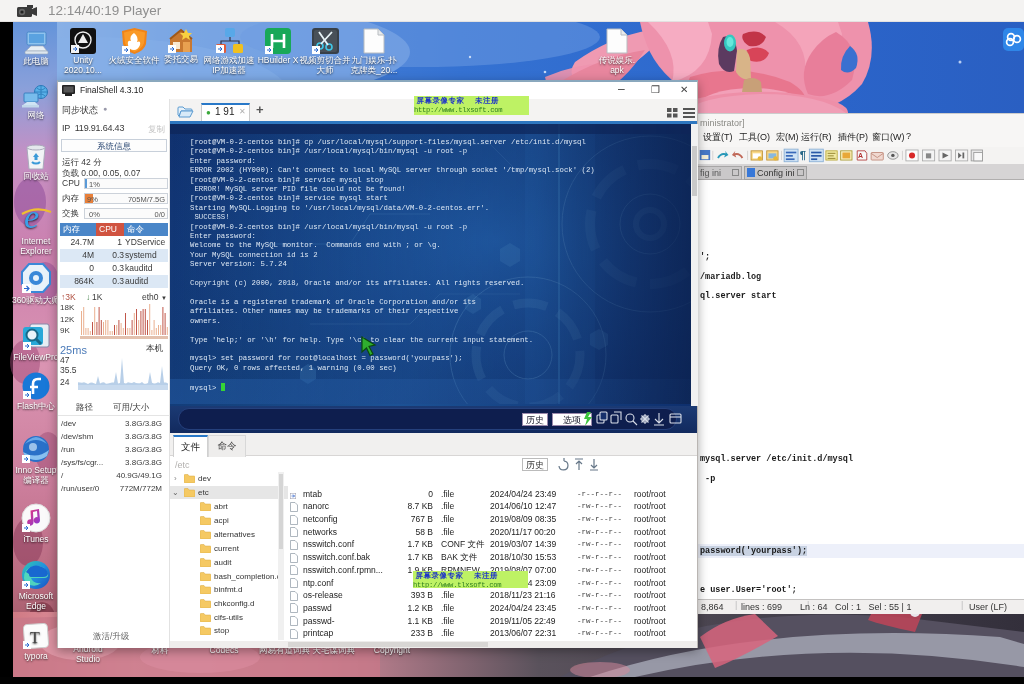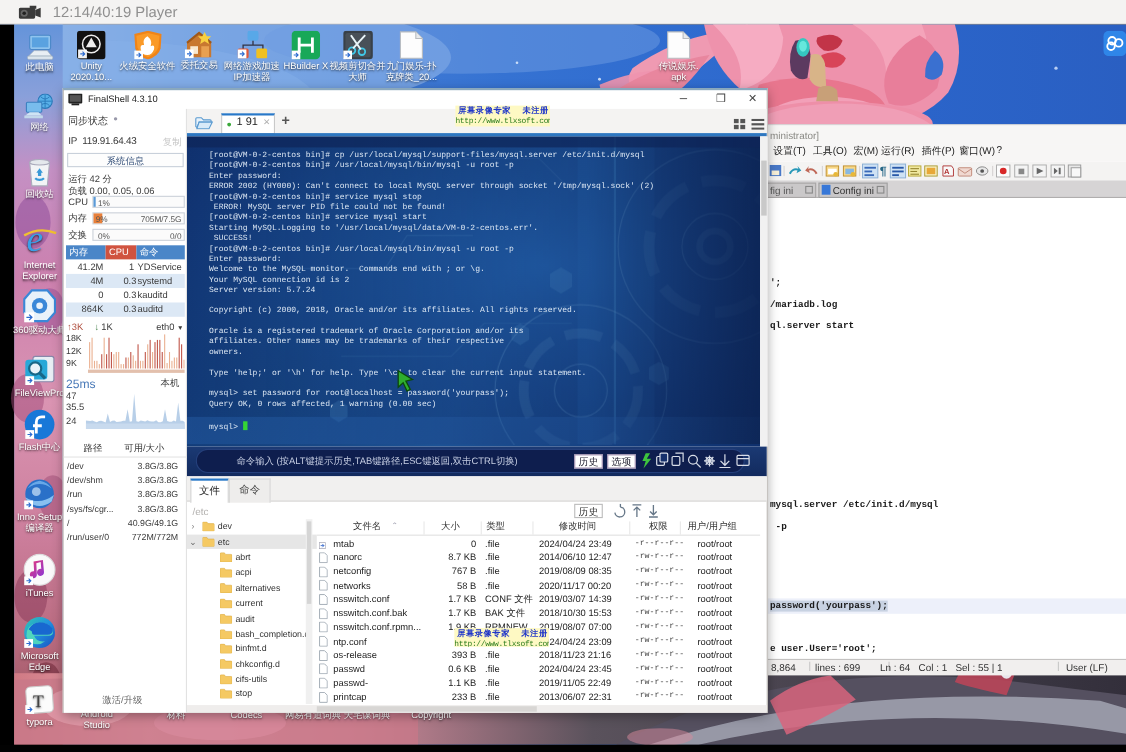--- a/index.html
+++ b/index.html
@@ -18,21 +18,21 @@
 #tsb{position:absolute;left:633px;top:41.5px;width:7px;height:282.5px;background:#f1f1f1}
 #cmdbar{position:absolute;left:112px;top:324px;width:527px;height:27px;background:linear-gradient(180deg,#1b3a74,#122a5e)}
 #pill{position:absolute;left:8px;top:2px;width:499px;height:22px;border-radius:11px;background:#0e1e4e;border:1px solid #25407c}
 #filetabs{position:absolute;left:112px;top:351px;width:527px;height:23px;background:#f1f0ef;border-bottom:1px solid #d8d6d5}
 #tree{position:absolute;left:112px;top:390px;width:119px;height:169px;font-size:8px;color:#333}
 .tr{position:absolute;height:13px;line-height:13px;white-space:nowrap}
 #flist{position:absolute;left:230px;top:390px;width:404px;height:169px;font-size:8.5px;color:#222}
 .fr{position:absolute;height:12.7px;line-height:12.7px;white-space:nowrap}
 .fcell{position:absolute;top:0}
 #np{left:695px;top:113px;width:329px;height:500px;background:#fff;border-left:2px solid #8fb2cc;border-top:1px solid #cccccc}
-.wm{position:absolute;width:86px;height:19px;background:#fef9c3;font-size:7.5px;line-height:9px;white-space:nowrap;overflow:hidden}
+.wm{position:absolute;width:115px;height:19px;background:#bef264;font-size:7.5px;line-height:9px;white-space:nowrap;overflow:hidden}
 .wm .l1{color:#1f35c8;font-weight:bold;letter-spacing:.5px}
 .wm .l2{color:#2d7d1f;font-family:"Liberation Mono",monospace;font-size:7.2px;letter-spacing:-.3px}
 </style></head>
 <body>
 <svg class="a" style="left:0;top:22px" width="1024" height="662" viewBox="0 0 1024 662">
 <defs>
 <linearGradient id="sky" x1="0" y1="0" x2="1" y2="0">
  <stop offset="0" stop-color="#7fa8e0"></stop>
         <stop offset=".18" stop-color="#4f86d8"></stop>
         <stop offset=".45" stop-color="#3572d2"></stop>
@@ -363,21 +363,21 @@
 <span class="a" style="left:560px;top:0px;font-size:12px;color:#444">–</span>
 <span class="a" style="left:593px;top:2px;font-size:10px;color:#444">❒</span>
 <span class="a" style="left:622px;top:2px;font-size:10px;color:#444">✕</span>
 <div class="a" id="lp">
  <span class="lpt" style="left:4px;top:5px;font-size:9px">同步状态</span>
       <span class="lpt" style="left:45px;top:6px;color:#99a;font-size:7px">●</span>
  <span class="lpt" style="left:4px;top:24px;font-size:9px;letter-spacing:-.2px">IP&nbsp;&nbsp;119.91.64.43</span>
       <span class="lpt" style="left:90px;top:25px;color:#c4c4c4;font-size:8.5px">复制</span>
  <div class="a" style="left:3px;top:40px;width:106px;height:13px;border:1px solid #c8d0da;background:#fdfdfd;text-align:center;font-size:8.5px;color:#324e78;line-height:12px">系统信息</div>
  <span class="lpt" style="left:4px;top:58px">运行 42 分</span>
- <span class="lpt" style="left:4px;top:68.5px">负载 0.00, 0.05, 0.06</span>
+ <span class="lpt" style="left:4px;top:68.5px">负载 0.00, 0.05, 0.07</span>
  <span class="lpt" style="left:4px;top:79px">CPU</span>
       <div class="box" style="left:26px;top:79px;width:84px">
         <span style="position:absolute;left:0;top:0;width:2px;height:9px;background:#5a9ad8"></span>
         <span style="position:absolute;left:4px;top:1px">1%</span>
       </div>
  <span class="lpt" style="left:4px;top:94px">内存</span>
       <div class="box" style="left:26px;top:94px;width:84px">
         <span style="position:absolute;left:0;top:0;width:8px;height:9px;background:#e8803a"></span>
         <span style="position:absolute;left:2px;top:1px">9%</span>
         <span style="position:absolute;right:2px;top:1px">705M/7.5G</span>
@@ -385,21 +385,21 @@
  <span class="lpt" style="left:4px;top:109px">交换</span>
       <div class="box" style="left:26px;top:109px;width:84px">
         <span style="position:absolute;left:4px;top:1px">0%</span>
         <span style="position:absolute;right:2px;top:1px">0/0</span>
       </div>
  <div class="a" style="left:2px;top:124px;width:108px;height:65px;font-size:8.5px">
   <div class="a" style="left:0;top:0;width:36px;height:13px;background:#4a86c8;color:#fff;padding:1px 0 0 3px">内存</div>
   <div class="a" style="left:36px;top:0;width:28px;height:13px;background:#d05340;color:#fff;padding:1px 0 0 3px">CPU</div>
   <div class="a" style="left:64px;top:0;width:44px;height:13px;background:#4a86c8;color:#fff;padding:1px 0 0 3px">命令</div>
   <div class="a" style="left:0;top:13px;width:108px;height:13px;background:#fff">
-          <span class="a" style="right:74px;top:1px">41.2M</span>
+          <span class="a" style="right:74px;top:1px">24.7M</span>
           <span class="a" style="right:46px;top:1px">1</span>
           <span class="a" style="left:65px;top:1px">YDService</span>
         </div>
   <div class="a" style="left:0;top:26px;width:108px;height:13px;background:#dce8f5">
           <span class="a" style="right:74px;top:1px">4M</span>
           <span class="a" style="right:44px;top:1px">0.3</span>
           <span class="a" style="left:65px;top:1px">systemd</span>
         </div>
   <div class="a" style="left:0;top:39px;width:108px;height:13px;background:#fff">
           <span class="a" style="right:74px;top:1px">0</span>
@@ -579,23 +579,22 @@
 mysql&gt; set password for root@localhost = password('yourpass');
 Query OK, 0 rows affected, 1 warning (0.00 sec)
 
 mysql&gt; <span style="display:inline-block;width:4.4px;height:8px;background:#35d435;vertical-align:-1px"></span></pre>
 </div>
 <div class="a" id="tsb">
       <div class="a" style="left:1px;top:22px;width:5px;height:50px;background:#c9c9c9"></div>
     </div>
 <div class="a" id="cmdbar">
  <div class="a" id="pill"></div>
- <span class="a" style="left:45px;top:8px;font-size:8.5px;color:#c5cde2">命令输入 (按ALT键提示历史,TAB键路径,ESC键返回,双击CTRL切换)</span>
  <div class="a" style="left:352px;top:7px;width:26px;height:13px;background:#fff;border:1px solid #98a;font-size:9px;color:#223;text-align:center;line-height:12px">历史</div>
- <div class="a" style="left:382px;top:7px;width:26px;height:13px;background:#fff;border:1px solid #98a;font-size:9px;color:#223;text-align:center;line-height:12px">选项</div>
+ <div class="a" style="left:382px;top:7px;width:40px;height:13px;background:#fff;border:1px solid #98a;font-size:9px;color:#223;text-align:center;line-height:12px">选项</div>
  <svg class="a" style="left:413px;top:5px" width="100" height="16" viewBox="0 0 100 16">
   <path d="M4 1 L8 1 L5 6 L9 6 L2 15 L4 8 L1 8 Z" fill="#3ec43e"></path>
   <g stroke="#d8dde8" fill="none" stroke-width="1.1">
    <rect x="14" y="4" width="7" height="8" rx="1"></rect>
           <rect x="17" y="1" width="7" height="8" rx="1" fill="#16306c"></rect>
    <rect x="28" y="4" width="7" height="8" rx="1"></rect>
           <path d="M31 1 L38 1 L38 9" fill="none"></path>
    <circle cx="47" cy="7" r="4"></circle>
           <path d="M50 10 L54 14"></path>
    <circle cx="62" cy="8" r="3.2"></circle>
@@ -692,34 +691,20 @@
         <svg style="position:absolute;left:30px;top:2px" width="11" height="9" viewBox="0 0 11 9">
           <path d="M0 1.5 Q0 .5 1 .5 L4 .5 L5 2 L10 2 Q11 2 11 3 L11 8 Q11 9 10 9 L1 9 Q0 9 0 8 Z" fill="#f5c963" stroke="#d8a840" stroke-width=".5"></path>
         </svg>
         <span style="position:absolute;left:44px">stop</span>
       </div>
  <div class="a" style="left:108px;top:0;width:6px;height:168px;background:#f0f0f0">
         <div class="a" style="left:1px;top:2px;width:4px;height:75px;background:#d5d5d5"></div>
       </div>
 </div>
 <div class="a" id="flist">
-<div class="a" style="left:0;top:0;width:403px;height:15px;border-bottom:1px solid #e0e0e0;color:#333">
-        <span class="fcell" style="left:33px;top:1px">文件名</span>
-        <span class="fcell" style="left:68px;top:2px;color:#99a;font-size:7px">⌃</span>
-        <span class="fcell" style="left:113px;top:1px">大小</span>
-        <span class="fcell" style="left:154px;top:1px">类型</span>
-        <span class="fcell" style="left:220px;top:1px">修改时间</span>
-        <span class="fcell" style="left:302px;top:1px">权限</span>
-        <span class="fcell" style="left:337px;top:1px">用户/用户组</span>
-        <span class="fcell" style="left:97px;top:2px;width:1px;height:12px;background:#e8e8e8"></span>
-        <span class="fcell" style="left:149px;top:2px;width:1px;height:12px;background:#e8e8e8"></span>
-        <span class="fcell" style="left:196px;top:2px;width:1px;height:12px;background:#e8e8e8"></span>
-        <span class="fcell" style="left:284px;top:2px;width:1px;height:12px;background:#e8e8e8"></span>
-        <span class="fcell" style="left:330px;top:2px;width:1px;height:12px;background:#e8e8e8"></span>
-      </div>
 <div class="fr" style="left:0;top:15.6px;width:403px">
         <svg style="position:absolute;left:2px;top:5px" width="6" height="6" viewBox="0 0 6 6">
           <rect width="6" height="6" fill="#fff" stroke="#99a"></rect>
           <path d="M1.5 3 L4.5 3 M3 1.5 L4.5 3 L3 4.5" stroke="#36c" stroke-width=".8" fill="none"></path>
         </svg>
         <span class="fcell" style="left:15px">mtab</span>
         <span class="fcell" style="left:95px;width:50px;text-align:right">0</span>
         <span class="fcell" style="left:153px">.file</span>
         <span class="fcell" style="left:202px">2024/04/24 23:49</span>
         <span class="fcell" style="left:289px;font-family:'Liberation Mono',monospace;font-size:7.5px;color:#444">-r--r--r--</span>
@@ -811,21 +796,21 @@
         <span class="fcell" style="left:153px">.file</span>
         <span class="fcell" style="left:202px">2018/11/23 21:16</span>
         <span class="fcell" style="left:289px;font-family:'Liberation Mono',monospace;font-size:7.5px;color:#444">-rw-r--r--</span>
         <span class="fcell" style="left:346px">root/root</span>
       </div>
 <div class="fr" style="left:0;top:129.9px;width:403px">
         <svg style="position:absolute;left:2px;top:1.5px" width="8" height="10" viewBox="0 0 8 10">
           <path d="M.5 .5 L5 .5 L7.5 3 L7.5 9.5 L.5 9.5 Z" fill="#fff" stroke="#9aa4ae" stroke-width=".8"></path>
         </svg>
         <span class="fcell" style="left:15px">passwd</span>
-        <span class="fcell" style="left:95px;width:50px;text-align:right">0.6 KB</span>
+        <span class="fcell" style="left:95px;width:50px;text-align:right">1.2 KB</span>
         <span class="fcell" style="left:153px">.file</span>
         <span class="fcell" style="left:202px">2024/04/24 23:45</span>
         <span class="fcell" style="left:289px;font-family:'Liberation Mono',monospace;font-size:7.5px;color:#444">-rw-r--r--</span>
         <span class="fcell" style="left:346px">root/root</span>
       </div>
 <div class="fr" style="left:0;top:142.6px;width:403px">
         <svg style="position:absolute;left:2px;top:1.5px" width="8" height="10" viewBox="0 0 8 10">
           <path d="M.5 .5 L5 .5 L7.5 3 L7.5 9.5 L.5 9.5 Z" fill="#fff" stroke="#9aa4ae" stroke-width=".8"></path>
         </svg>
         <span class="fcell" style="left:15px">passwd-</span>

